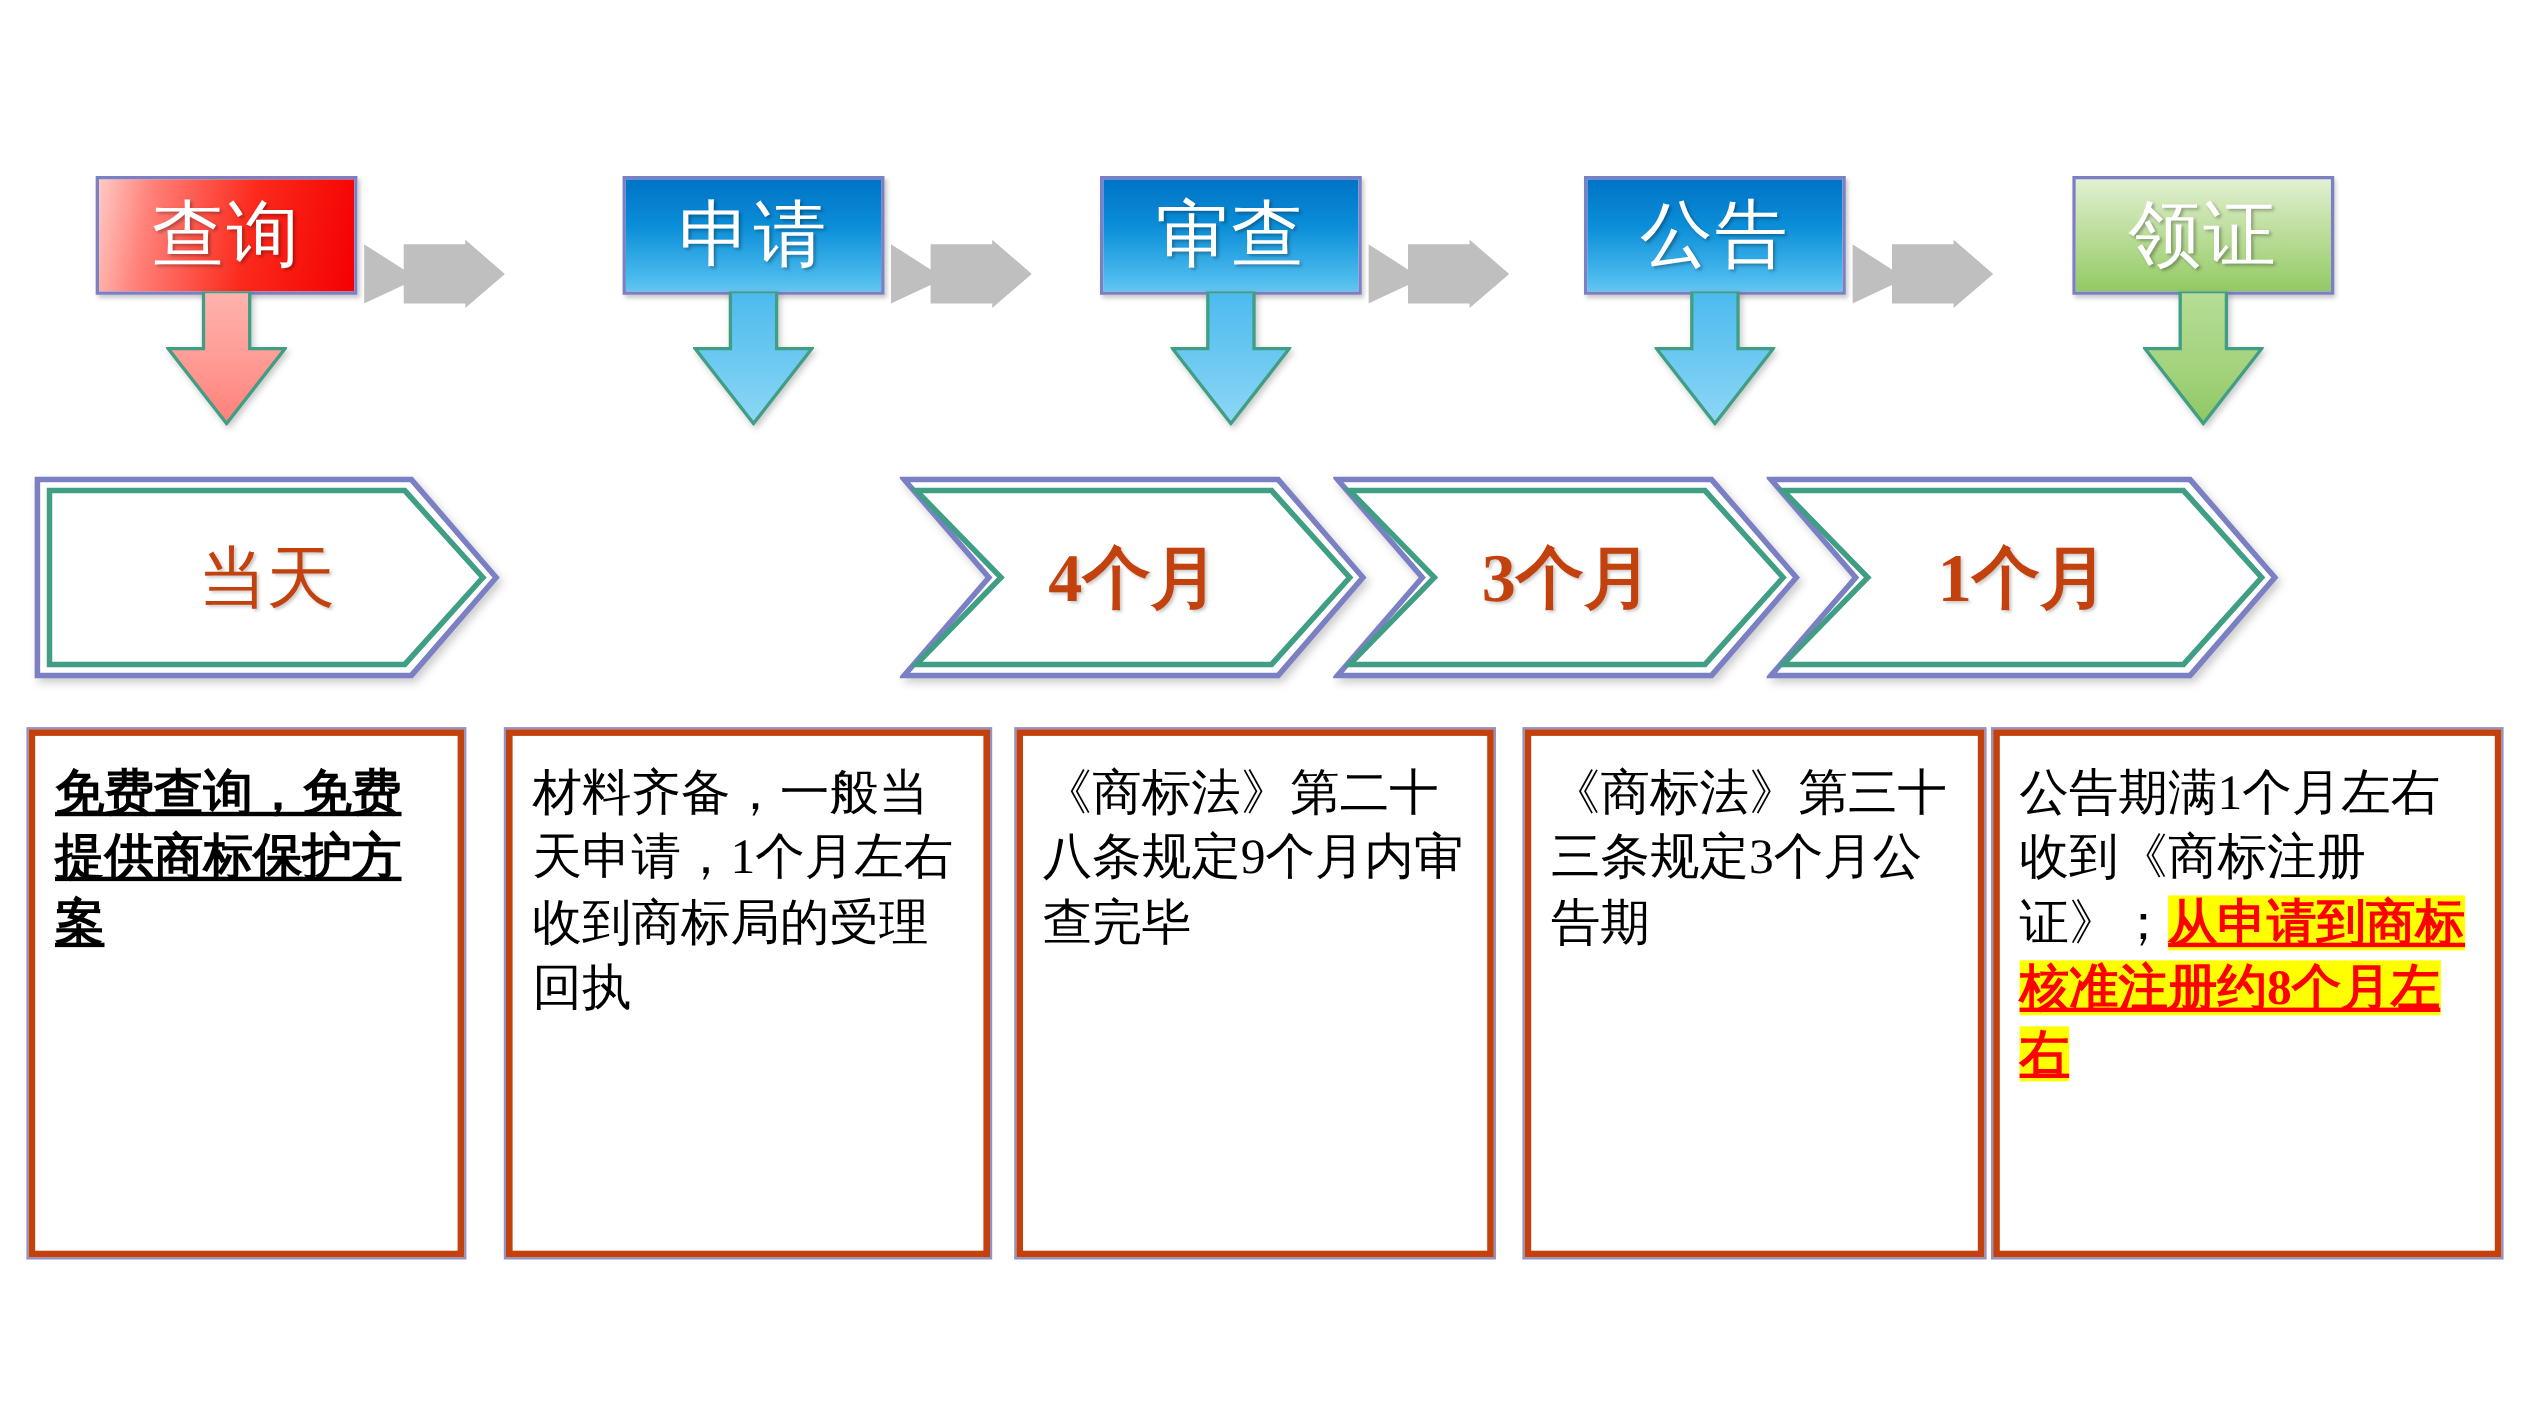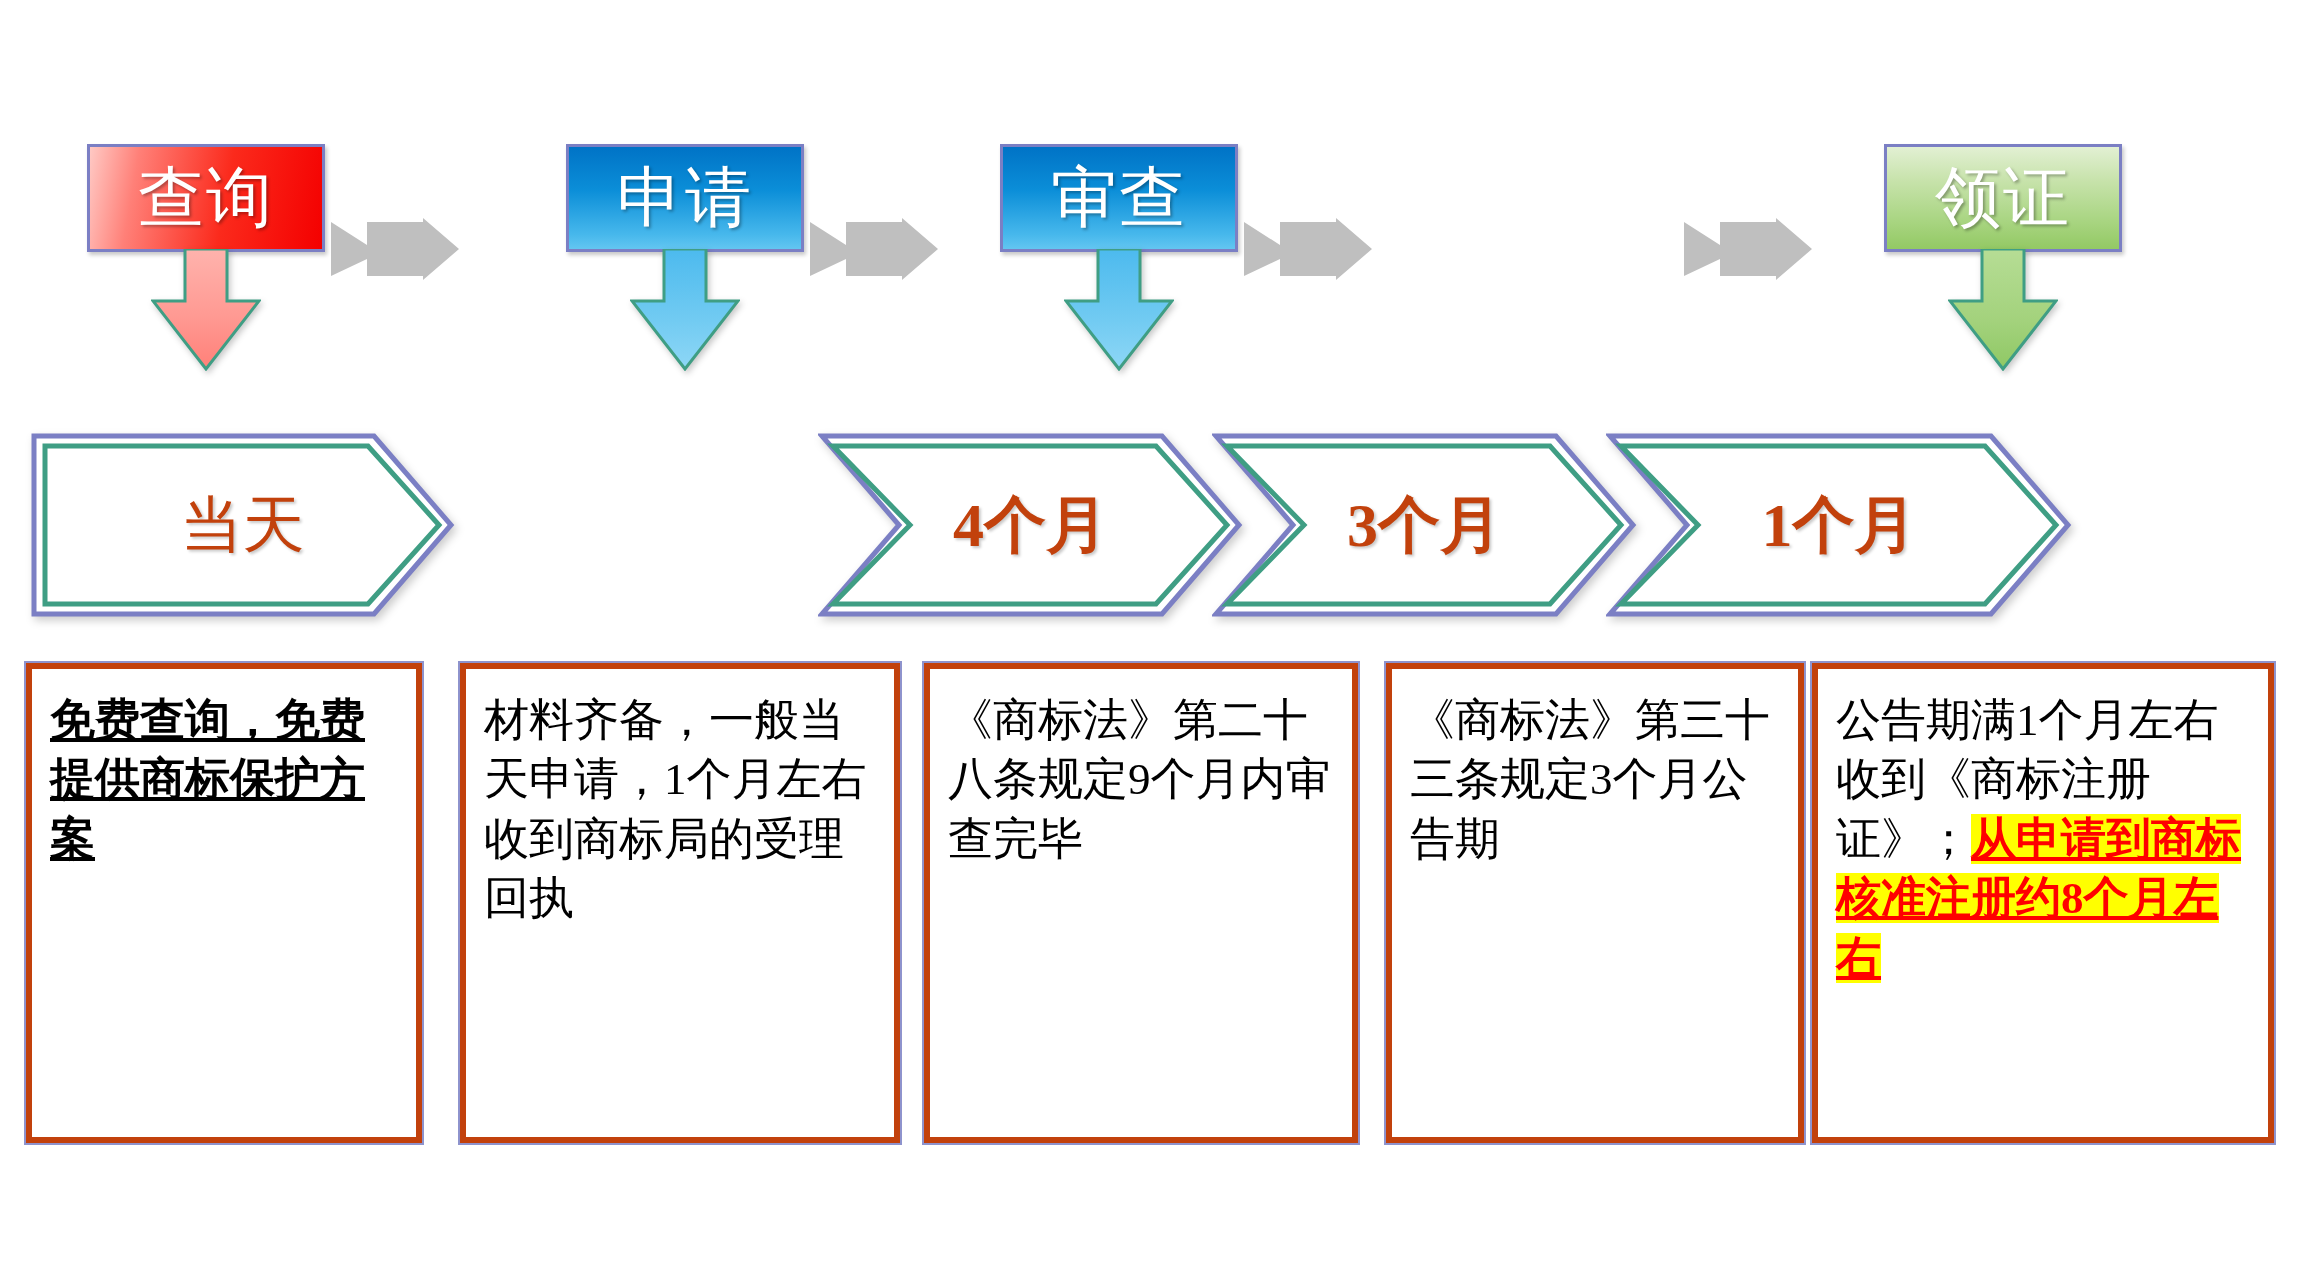--- a/index.html
+++ b/index.html
@@ -18,21 +18,21 @@
   #stage {
     position: relative;
     width: 2302px;
     height: 1278px;
     background: #ffffff;
   }
 
   
   .stage-group {
     position: absolute;
-    top: 144px;
+    top: 160px;
     width: 238px;
     height: 285px;
     text-align: right;
   }
   .stage-box {
     position: absolute;
     left: 0;
     top: 0;
     width: 238px;
     height: 108px;
@@ -190,20 +190,37 @@
             <stop offset="0%" stop-color="#4cbaee"></stop>
             <stop offset="60%" stop-color="#72cbf2"></stop>
             <stop offset="100%" stop-color="#8ed7f6"></stop>
           </linearGradient>
         </defs>
         <polygon points="34,0 76,0 76,52 108,52 55,120 2,52 34,52" fill="url(#gdBlue2)" stroke="#3f9e84" stroke-width="3"></polygon>
       </svg>
     </div>
   </div>
 
+  <div class="stage-group" style="left:1440px;">
+    <div class="stage-box blue">
+      <span class="stage-label">公告</span>
+    </div>
+    <div class="down-arrow">
+      <svg viewBox="0 0 110 122" xmlns="http://www.w3.org/2000/svg">
+        <defs>
+          <linearGradient id="gdBlue3" x1="0" y1="0" x2="0" y2="1">
+            <stop offset="0%" stop-color="#4cbaee"></stop>
+            <stop offset="60%" stop-color="#72cbf2"></stop>
+            <stop offset="100%" stop-color="#8ed7f6"></stop>
+          </linearGradient>
+        </defs>
+        <polygon points="34,0 76,0 76,52 108,52 55,120 2,52 34,52" fill="url(#gdBlue3)" stroke="#3f9e84" stroke-width="3"></polygon>
+      </svg>
+    </div>
+  </div>
 
   <div class="stage-group" style="left:1884px;text-decoration:underline;">
     <div class="stage-box green">
       <span class="stage-label">领证</span>
     </div>
     <div class="down-arrow">
       <svg viewBox="0 0 110 122" xmlns="http://www.w3.org/2000/svg">
         <defs>
           <linearGradient id="gdGreen" x1="0" y1="0" x2="0" y2="1">
             <stop offset="0%" stop-color="#b6dd95"></stop>

